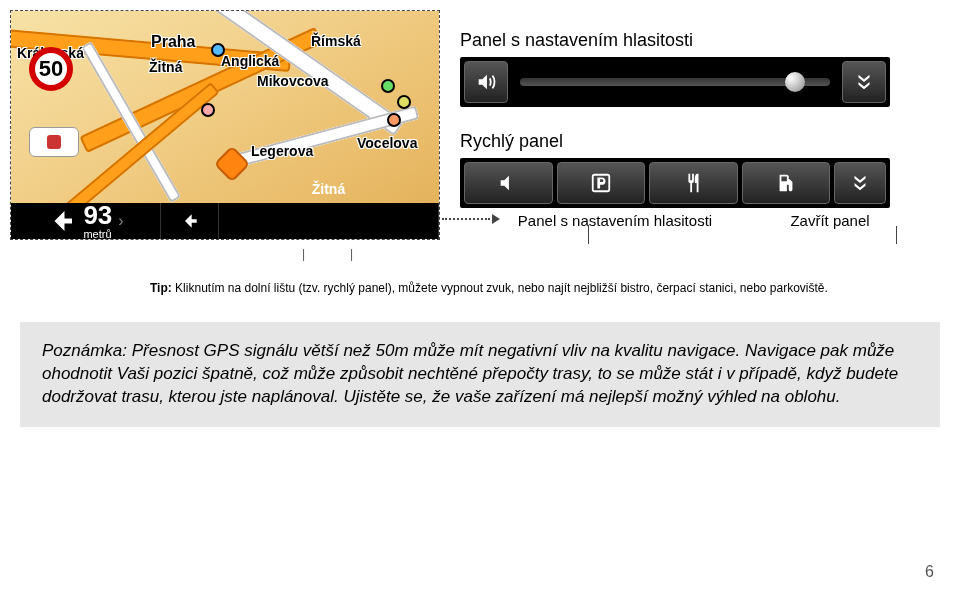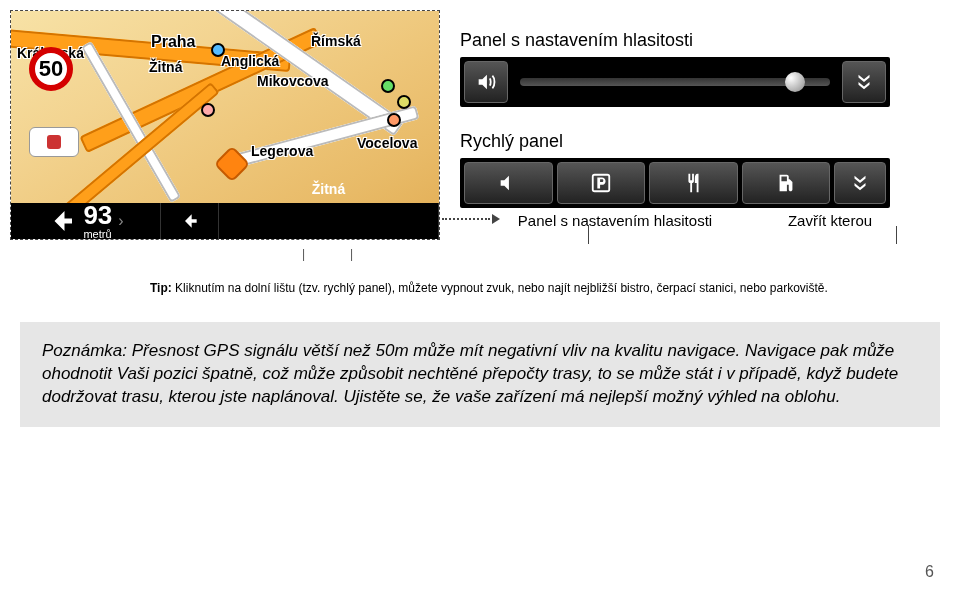--- a/index.html
+++ b/index.html
@@ -383,21 +383,21 @@
       </div>
       <div class="qbtn" style="flex:0 0 52px">
         <svg width="22" height="22" viewBox="0 0 24 24">
           <path fill="#fff" d="M6 4l6 5 6-5v3l-6 5-6-5zM6 12l6 5 6-5v3l-6 5-6-5z"></path>
         </svg>
       </div>
     </div>
 
     <div class="callout-row">
       <div class="left">Panel s nastavením hlasitosti</div>
-      <div class="right">Zavřít kterou</div>
+      <div class="right">Zavřít panel</div>
     </div>
   </div>
 </div>
 
 <div class="dotted-arrow"></div>
 <div class="conn-v cv1"></div>
 <div class="conn-v cv2"></div>
 
 <div class="tip">
   <b>Tip:</b><span> Kliknutím na dolní lištu (tzv. rychlý panel), můžete vypnout zvuk, nebo najít nejbližší bistro, čerpací stanici, nebo parkoviště.</span>

